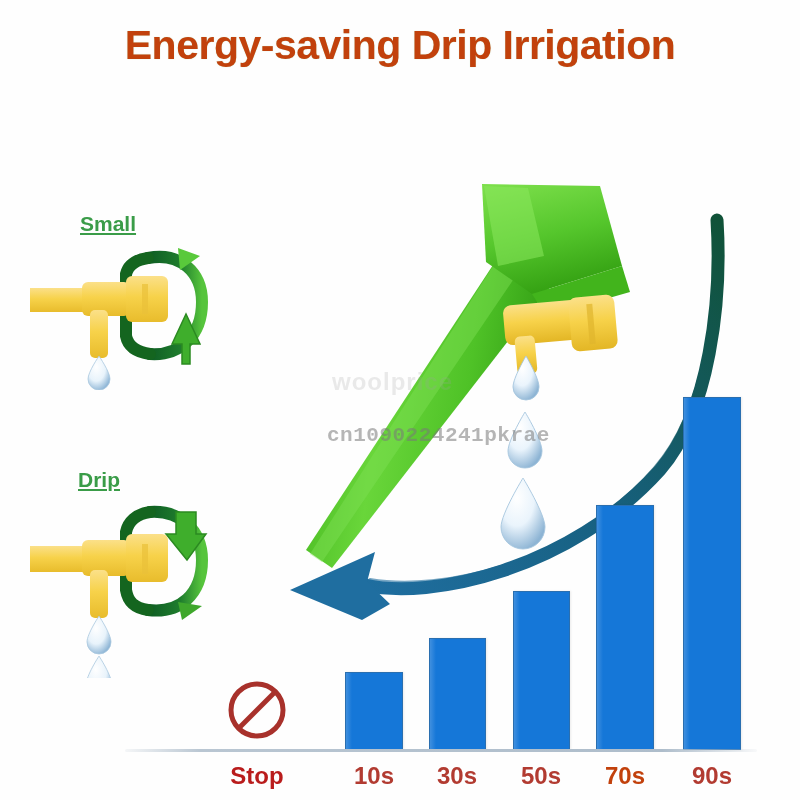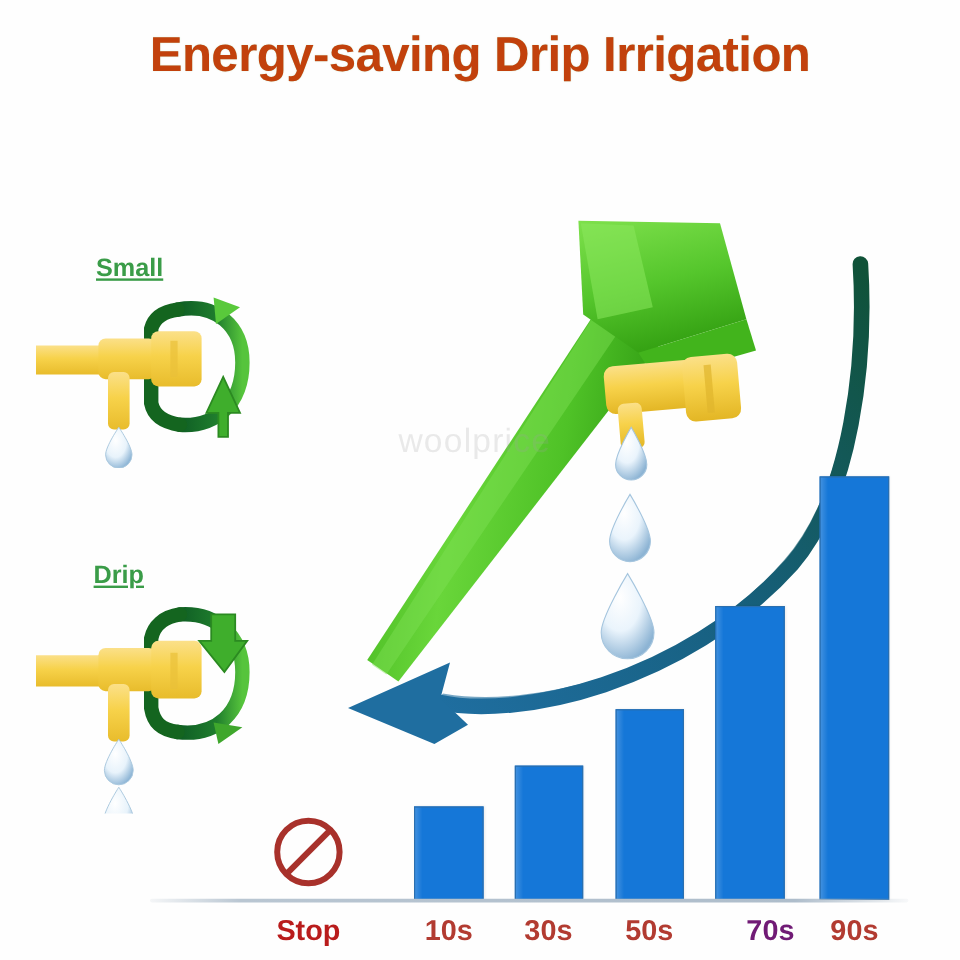--- a/index.html
+++ b/index.html
@@ -110,23 +110,23 @@
     height: 64px;
   }
 
   
   .watermark {
     position: absolute;
     font-family: "Liberation Sans", sans-serif;
     pointer-events: none;
   }
   #wm-brand {
-    left: 332px; top: 352px;
-    font-size: 28px;
-    font-weight: normal;
+    left: 332px; top: 368px;
+    font-size: 24px;
+    font-weight: bold;
     color: rgba(160,160,160,0.22);
     letter-spacing: 1px;
   }
   #wm-code {
     left: 327px; top: 424px;
     font-size: 21px;
     font-weight: bold;
     font-family: "Liberation Mono", monospace;
     color: rgba(120,120,120,0.55);
     letter-spacing: 0.5px;
@@ -259,20 +259,21 @@
         <stop offset="45%" stop-color="#17607f"></stop>
         <stop offset="100%" stop-color="#105238"></stop>
       </linearGradient>
     </defs>
     <path d="M95,405 C160,420 300,390 390,290 C440,232 452,120 447,40" fill="none" stroke="url(#arrowg)" stroke-width="13" stroke-linecap="round"></path>
     <path d="M100,400 C170,412 300,386 385,288 C436,230 449,120 447,40" fill="none" stroke="url(#arrowg)" stroke-width="4" stroke-linecap="round" opacity="0.6"></path>
     <path d="M20,410 L105,372 L97,402 L120,424 L92,440 Z" fill="#1f6ea0"></path>
   </svg>
 
   <div class="watermark" id="wm-brand">woolprice</div>
+  <div class="watermark" id="wm-code">cn1090224241pkrae</div>
 
   <div id="chart-area">
     <div id="bars-layer">
         <div class="bar" style="width: 58px; height: 78px; left: 345px; top: 672px; background: rgb(21, 119, 216);"></div>
         <div class="bar" style="width: 57px; height: 112px; left: 428.5px; top: 638px; background: rgb(21, 119, 216);"></div>
         <div class="bar" style="width: 57px; height: 159px; left: 512.5px; top: 591px; background: rgb(21, 119, 216);"></div>
         <div class="bar" style="width: 58px; height: 245px; left: 596px; top: 505px; background: rgb(21, 119, 216);"></div>
         <div class="bar" style="width: 58px; height: 353px; left: 683px; top: 397px; background: rgb(21, 119, 216);"></div>
       </div>
     <div id="baseline"></div>
@@ -280,18 +281,18 @@
     <svg id="stop-sign" viewBox="0 0 64 64">
       <circle cx="32" cy="32" r="26" fill="none" stroke="#a8312b" stroke-width="5"></circle>
       <line x1="14" y1="50" x2="50" y2="14" stroke="#a8312b" stroke-width="5"></line>
     </svg>
 
     <div id="ticks-layer">
         <div class="tick-label" style="left: 212px; width: 90px; color: #b91c1c;">Stop</div>
         <div class="tick-label" style="left: 329px; width: 90px; color: rgb(178, 59, 49);">10s</div>
         <div class="tick-label" style="left: 412px; width: 90px; color: rgb(178, 59, 49);">30s</div>
         <div class="tick-label" style="left: 496px; width: 90px; color: rgb(178, 59, 49);">50s</div>
-        <div class="tick-label" style="left: 597px; width: 90px; color: #701a75;">70s</div>
+        <div class="tick-label" style="left: 580px; width: 90px; color: #c2410c;">70s</div>
         <div class="tick-label" style="left: 667px; width: 90px; color: rgb(178, 59, 49);">90s</div>
       </div>
   </div>
 
 </div>
 
 </body></html>

